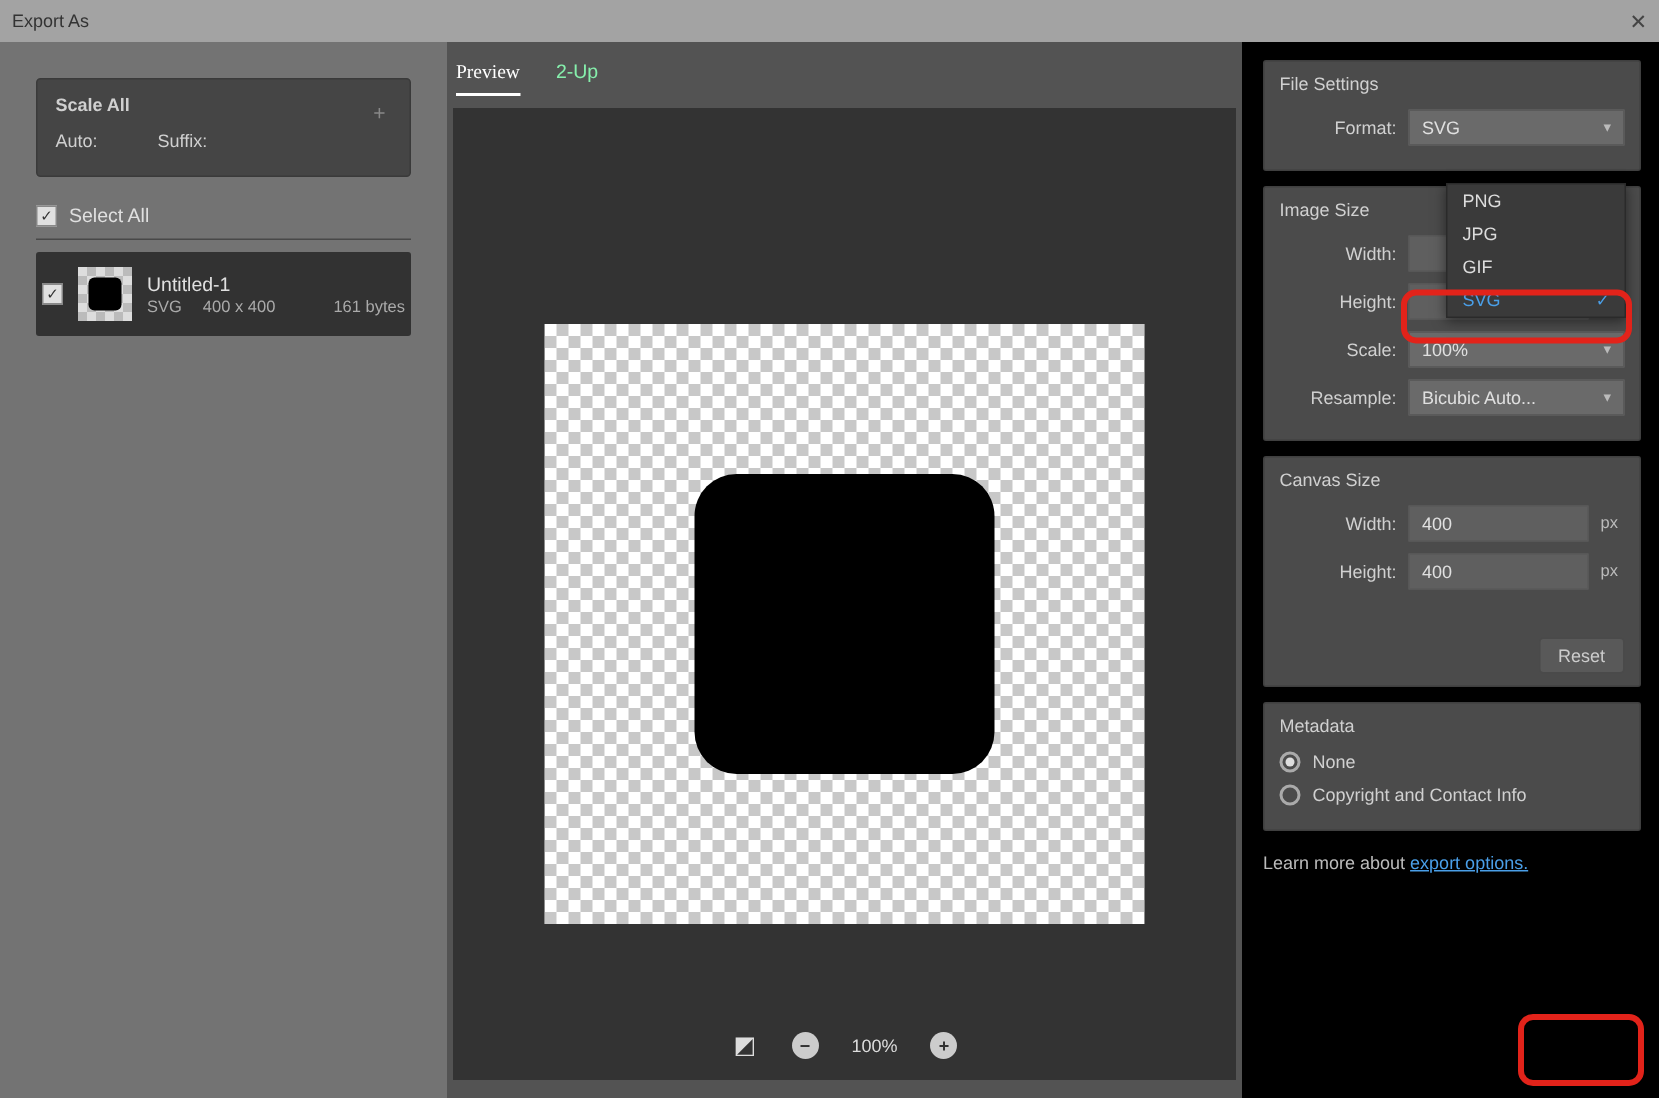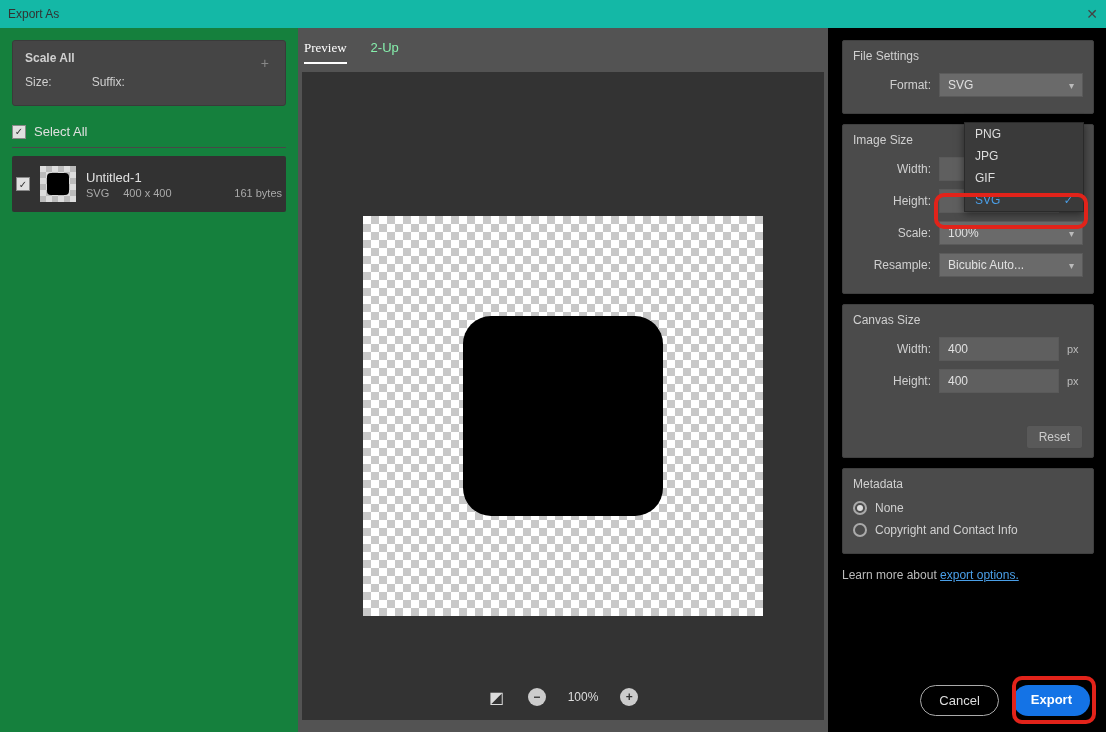--- a/index.html
+++ b/index.html
@@ -1,23 +1,23 @@
 <!DOCTYPE html>
 <html><head>
 <meta charset="utf-8">
 <style>
 * { margin: 0; padding: 0; box-sizing: border-box; font-family: -apple-system, BlinkMacSystemFont, "Segoe UI", sans-serif; }
 body { width: 1106px; height: 732px; background: #535353; overflow: hidden; position: relative; }
 
-.titlebar { height: 28px; background: #14b8a6; display: flex; align-items: center; padding: 0 8px; font-size: 12px; color: #333; justify-content: space-between; }
+.titlebar { height: 28px; background: #a3a3a3; display: flex; align-items: center; padding: 0 8px; font-size: 12px; color: #333; justify-content: space-between; }
 .titlebar .close { font-size: 14px; color: #444; cursor: pointer; }
 
 .main { display: flex; height: calc(100% - 28px); }
 
-.left-panel { width: 298px; background: #15803d; padding: 12px; }
+.left-panel { width: 298px; background: #737373; padding: 24px; }
 .panel-title { font-size: 12px; color: #d0d0d0; margin-bottom: 10px; font-weight: 600; }
 .inner-panel { background: #454545; border: 1px solid #3a3a3a; padding: 10px 12px; margin-bottom: 10px; border-radius: 3px; }
 .row-labels { display: flex; gap: 40px; color: #d0d0d0; font-size: 12px; margin-bottom: 6px; }
 .scale-row { display: flex; gap: 10px; align-items: center; }
 .size-select { width: 62px; height: 26px; background: #3a3a3a; border: 1px solid #2a2a2a; color: #e0e0e0; font-size: 12px; padding: 0 6px; position: relative; }
 .size-select::after { content: '▾'; position: absolute; right: 6px; color: #aaa; }
 .suffix-input { width: 110px; height: 26px; background: #2f2f2f; border: 1px solid #222; }
 .plus-btn, .trash-btn { color: #888; font-size: 14px; cursor: pointer; padding: 0 4px; }
 .scale-row-top { display: flex; justify-content: space-between; align-items: center; }
 
@@ -85,21 +85,21 @@
 
 <div class="main">
 
   <div class="left-panel">
     <div class="inner-panel">
       <div class="scale-row-top">
         <div class="panel-title">Scale All</div>
         <span class="plus-btn">+</span>
       </div>
       <div class="row-labels">
-        <span>Size:</span>
+        <span>Auto:</span>
         <span>Suffix:</span>
       </div>
     </div>
 
     <div class="select-all-row">
       <div class="checkbox">✓</div>
       <span>Select All</span>
     </div>
 
     <div class="asset-row">
@@ -206,24 +206,20 @@
       <div class="radio-row">
         <div class="radio"></div>
         <span>Copyright and Contact Info</span>
       </div>
     </div>
 
     <div class="learn-row">
       <span>Learn more about </span><a href="#">export options.</a>
     </div>
 
-    <div class="button-row">
-      <div class="btn btn-cancel">Cancel</div>
-      <div class="btn btn-export">Export</div>
-    </div>
 
     <div class="dropdown-popup">
       <div class="opt">
           <span>PNG</span>
         </div>
       <div class="opt">
           <span>JPG</span>
         </div>
       <div class="opt">
           <span>GIF</span>

